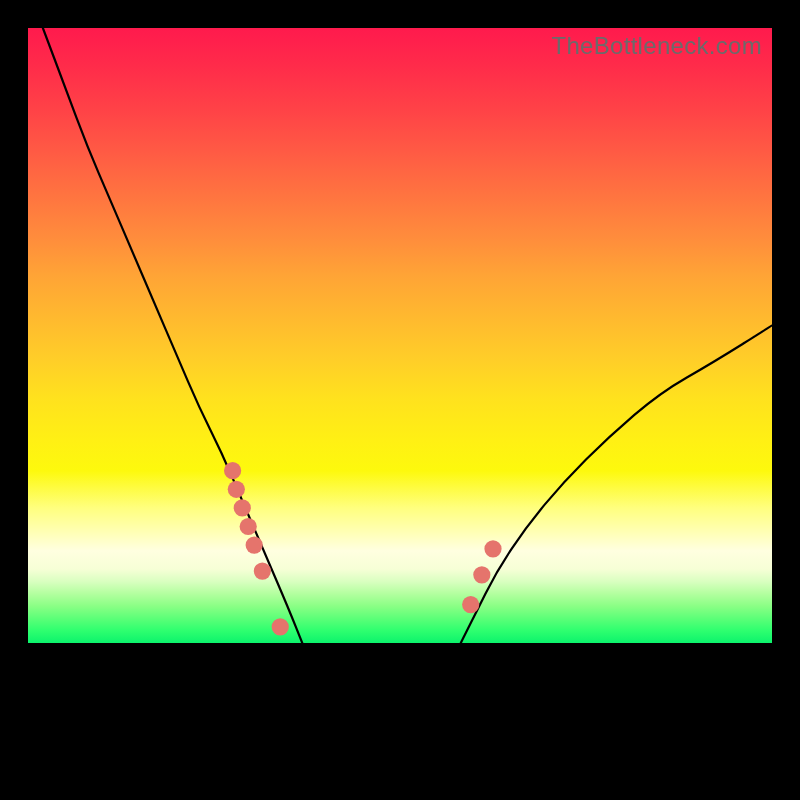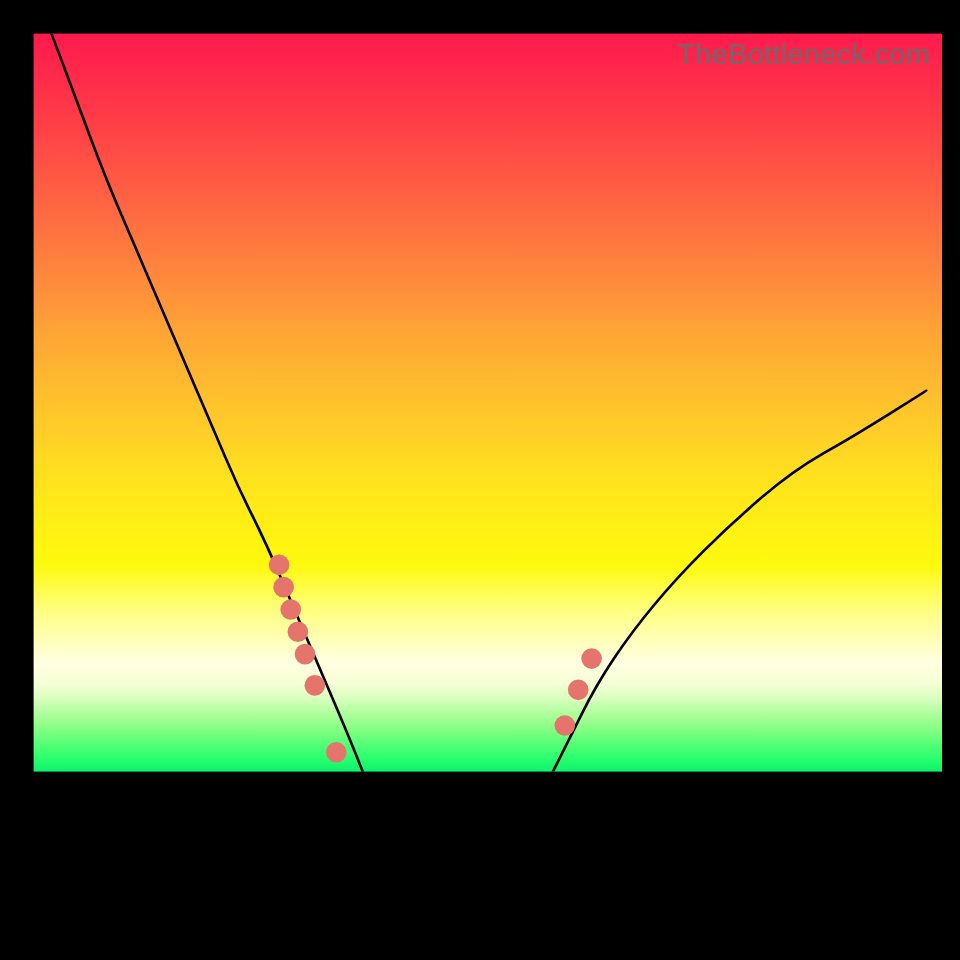--- a/index.html
+++ b/index.html
@@ -41,21 +41,20 @@
       #ffffb5 82%,
       #ffffe0 85%,
       #f6ffd6 88%,
       #d9ffc0 90%,
       #b3ff9f 92%,
       #8aff85 94%,
       #5cff78 96%,
       #2eff6f 98%,
       #0cf36c 100%
     );
-    padding-left: 13px;
   }
   .watermark {
     position: absolute;
     top: 4px;
     right: 10px;
     color: #6b6b6b;
     font-size: 24px;
     font-weight: 500;
     letter-spacing: 0.3px;
     user-select: none;

